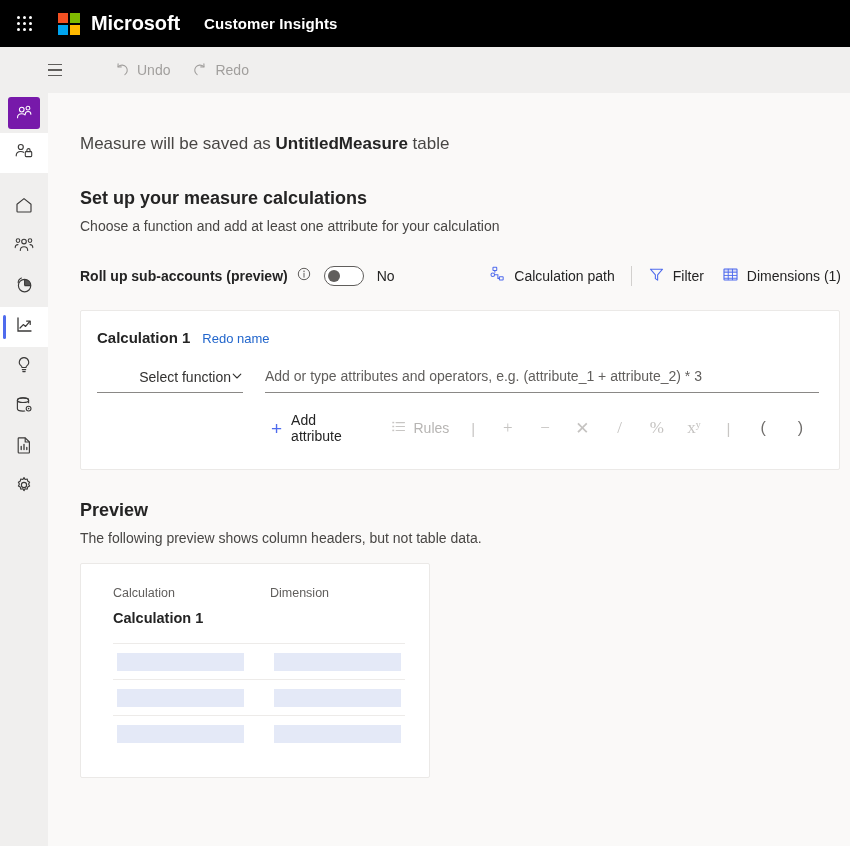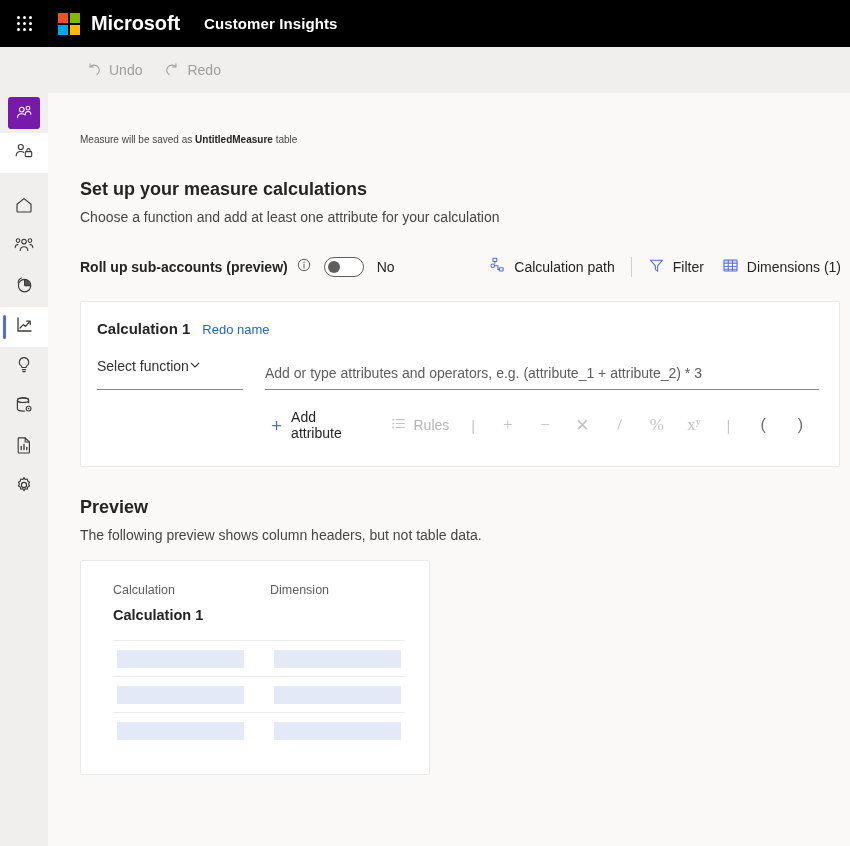--- a/index.html
+++ b/index.html
@@ -30,21 +30,21 @@
   .ms-logo i:nth-child(1){ background:#f25022; }
   .ms-logo i:nth-child(2){ background:#7fba00; }
   .ms-logo i:nth-child(3){ background:#00a4ef; }
   .ms-logo i:nth-child(4){ background:#ffb900; }
   .ms-word { color:#ffffff; font-size: 20px; font-weight: 600; margin-left: 11px; letter-spacing: -0.1px; }
   .app-name { color:#ffffff; font-size: 15px; font-weight: 700; margin-left: 24px; letter-spacing: 0.1px; }
 
   
   .cmdbar {
     position: absolute; top: 47px; left: 0; width: 850px; height: 46px;
-    background: #f0efee; display: flex; align-items: center;
+    background: #f0efee; display: flex; align-items: center; padding-left: 28px;
   }
   .cmdbar-left { width: 48px; height: 46px; display:flex; align-items:center; justify-content:center; }
   .hamburger { display:flex; flex-direction:column; gap:4px; cursor:pointer; }
   .hamburger i { display:block; width:19px; height:1.6px; background:#605e5c; }
   .cmd-actions { display:flex; align-items:center; padding-left: 29px; gap: 4px; }
   .cmd-btn {
     display:flex; align-items:center; gap:7px; padding: 5px 9px;
     color:#a19f9d; font-size: 14px; cursor: default;
   }
   .cmd-btn svg { display:block; }
@@ -74,21 +74,21 @@
   
   .main {
     position: absolute; top: 93px; left: 48px; width: 802px; height: 753px;
     background: #faf9f8; overflow: hidden;
   }
   .content { padding: 31px 0 0 32px; }
 
   .title-row { display:flex; align-items:baseline; gap: 18px; }
   h1.page-title { font-size: 26px; font-weight: 600; color:#242424; letter-spacing:-0.2px; }
   .link { color:#2266cc; font-size: 13px; cursor:pointer; }
-  .sub-note { margin-top: 10px; font-size: 10px; color:#484644; }
+  .sub-note { margin-top: 10px; font-size: 17px; color:#484644; }
   .sub-note b { font-weight: 700; color:#242424; }
 
   h2.section-title { margin-top: 34px; font-size: 18px; font-weight: 600; color:#242424; }
   .section-sub { margin-top: 9px; font-size: 14px; color:#484644; }
 
   
   .controls-row {
     margin-top: 26px; width: 770px; display:flex; align-items:center;
   }
   .toggle-group { display:flex; align-items:center; gap: 9px; }
@@ -113,22 +113,22 @@
   
   .calc-card {
     margin-top: 18px; width: 760px; background:#ffffff;
     border: 1px solid #ebe9e7; border-radius: 2px;
     padding: 18px 20px 20px 16px;
   }
   .calc-head { display:flex; align-items:baseline; gap: 12px; }
   .calc-name { font-size: 15px; font-weight: 600; color:#242424; }
   .calc-row { margin-top: 21px; display:flex; align-items:flex-end; gap: 22px; }
   .select-function {
-    width: 146px; display:flex; align-items:center; justify-content:flex-start;
-    padding-bottom: 15px; border-bottom: 1px solid #8a8886; cursor:pointer;
+    width: 146px; display:flex; align-items:center; justify-content:flex-end;
+    padding-bottom: 7px; border-bottom: 1px solid #8a8886; cursor:pointer;
   }
   .select-function span { font-size: 14px; color:#323130; }
   .formula-input {
     flex: 1; padding-bottom: 7px; border-bottom: 1px solid #8a8886; cursor:text;
   }
   .formula-input .ph { font-size: 14px; color:#605e5c; }
   .op-row { margin-top: 14px; margin-left: 168px; display:flex; align-items:center; }
   .op-add {
     display:flex; align-items:center; gap:9px; color:#2f5bc4; font-size:14px;
     padding: 5px 6px; cursor:pointer;

